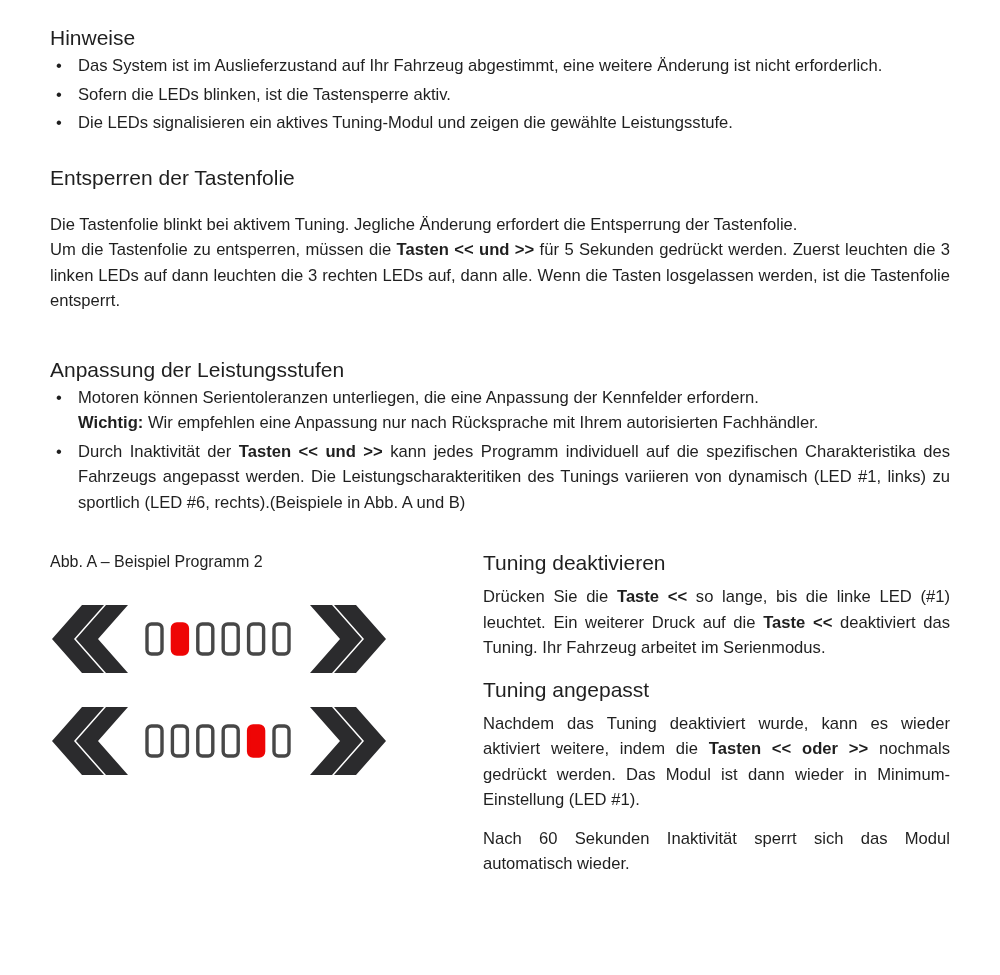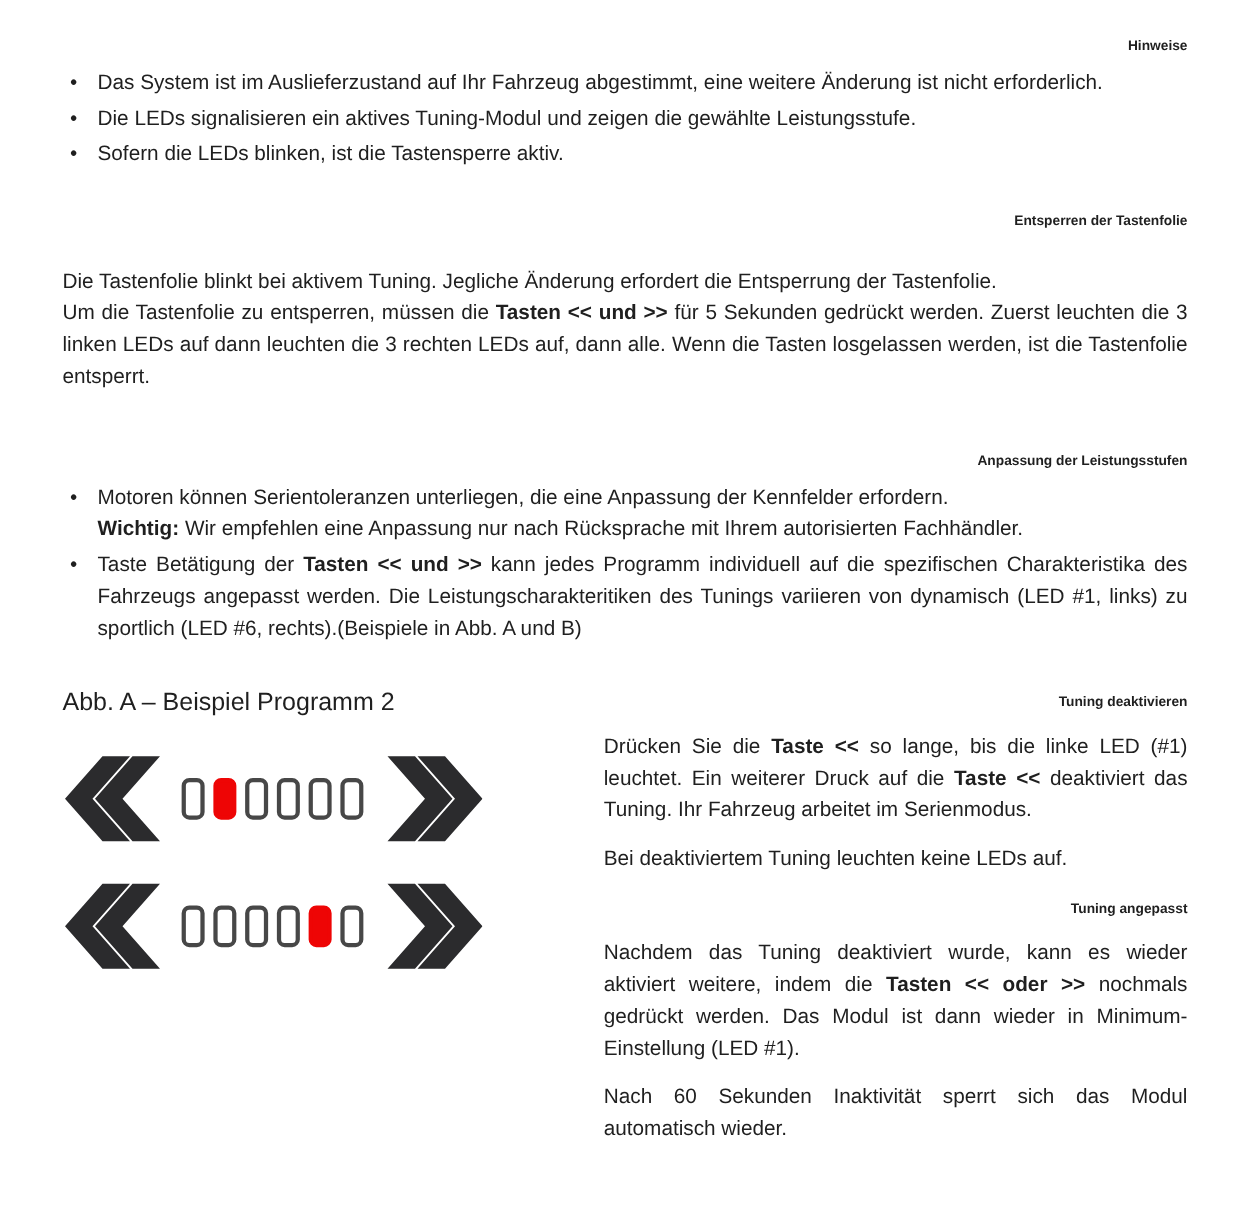--- a/index.html
+++ b/index.html
@@ -8,22 +8,22 @@
   }
   body {
     width: 1000px; height: 975px;
     font-family: "Liberation Sans", sans-serif;
     color: #1f1f1f;
     overflow: hidden;
   }
   .page { padding: 26px 50px 0 50px; }
 
   .sec-title {
-    font-size: 11px; font-weight: bold;
-    margin: 0; line-height: 23px; text-align: right;
+    font-size: 21px; font-weight: normal;
+    margin: 0; line-height: 23px;
   }
   .body-text { font-size: 16.6px; line-height: 25.5px; }
   .justify { text-align: justify; }
   .bold { font-weight: bold; }
 
   ul.bullets { list-style: none; margin: 4px 0 0 0; padding: 0; }
   ul.bullets li {
     position: relative;
     padding-left: 28px;
     margin: 0 0 3px 0;
@@ -36,51 +36,51 @@
   .h-entsperren { margin-top: 30px; }
   .p-entsperren { margin: 23px 0 0 0; }
   .h-anpassung { margin-top: 44px; }
   .anpassung-list { margin-top: 10px; }
   .anpassung-list li { margin-bottom: 13px; }
 
   .figure-row { display: flex; margin-top: 36px; }
   .fig-col { flex: 0 0 433px; }
   .text-col { flex: 0 0 467px; }
 
-  .fig-label { font-size: 20px; line-height: 22px; margin: 0; }
+  .fig-label { font-size: 16px; line-height: 22px; margin: 0; }
   .fig-label-b { margin-top: 100px; }
   .fig-svg { display: block; margin: 30px 0 0 2px; }
 
   .text-col h3.sec-title { margin: 0 0 10px 0; }
   .text-col p { margin: 0 0 13px 0; }
   .h-aktivieren { margin-top: 17px !important; }
 </style>
 </head>
 <body>
 
 <div class="page">
 
   <h2 class="sec-title">Hinweise</h2>
   <ul class="bullets body-text">
     <li class="justify">Das System ist im Auslieferzustand auf Ihr Fahrzeug abgestimmt, eine weitere Änderung ist nicht erforderlich.</li>
+    <li>Sofern die LEDs blinken, ist die Tastensperre aktiv.</li>
     <li>Die LEDs signalisieren ein aktives Tuning-Modul und zeigen die gewählte Leistungsstufe.</li>
-    <li>Sofern die LEDs blinken, ist die Tastensperre aktiv.</li>
   </ul>
 
   <h2 class="sec-title h-entsperren">Entsperren der Tastenfolie</h2>
   <div class="body-text p-entsperren">
     <div>Die Tastenfolie blinkt bei aktivem Tuning. Jegliche Änderung erfordert die Entsperrung der Tastenfolie.</div>
     <div class="justify"><span>Um die Tastenfolie zu entsperren, müssen die </span><span class="bold">Tasten &lt;&lt; und &gt;&gt;</span><span> für 5 Sekunden gedrückt werden. Zuerst leuchten die 3 linken LEDs auf dann leuchten die 3 rechten LEDs auf, dann alle. Wenn die Tasten losgelassen werden, ist die Tastenfolie entsperrt.</span></div>
   </div>
 
   <h2 class="sec-title h-anpassung">Anpassung der Leistungsstufen</h2>
   <ul class="bullets body-text anpassung-list">
     <li><span>Motoren können Serientoleranzen unterliegen, die eine Anpassung der Kennfelder erfordern.</span><br>
       <span class="bold">Wichtig:</span><span> Wir empfehlen eine Anpassung nur nach Rücksprache mit Ihrem autorisierten Fachhändler.</span></li>
-    <li class="justify"><span>Taste Betätigung der </span><span class="bold">Tasten &lt;&lt; und &gt;&gt;</span><span> kann jedes Programm individuell auf die spezifischen Charakteristika des Fahrzeugs angepasst werden. Die Leistungscharakteritiken des Tunings variieren von dynamisch (LED #1, links) zu sportlich (LED #6, rechts).(Beispiele in Abb. A und B)</span></li>
+    <li class="justify"><span>Durch Inaktivität der </span><span class="bold">Tasten &lt;&lt; und &gt;&gt;</span><span> kann jedes Programm individuell auf die spezifischen Charakteristika des Fahrzeugs angepasst werden. Die Leistungscharakteritiken des Tunings variieren von dynamisch (LED #1, links) zu sportlich (LED #6, rechts).(Beispiele in Abb. A und B)</span></li>
   </ul>
 
   <div class="figure-row">
 
     <div class="fig-col">
       <p class="fig-label">Abb. A – Beispiel Programm 2</p>
       <svg class="fig-svg" width="334" height="72" viewBox="0 0 334 72">
           <polygon points="0,36 30,2 52,2 22,36 52,70 30,70" fill="#2b2b2d"></polygon>
           <polygon points="24,36 54,2 76,2 46,36 76,70 54,70" fill="#2b2b2d"></polygon>
           <polygon points="334,36 304,2 282,2 312,36 282,70 304,70" fill="#2b2b2d"></polygon>
@@ -103,21 +103,20 @@
           <rect x="145.8" y="21" width="15" height="30" rx="4.5" fill="#ffffff" stroke="#474747" stroke-width="3.4"></rect>
           <rect x="171.2" y="21" width="15" height="30" rx="4.5" fill="#ffffff" stroke="#474747" stroke-width="3.4"></rect>
           <rect x="196.6" y="21" width="15" height="30" rx="4.5" fill="#ee0505" stroke="#ee0505" stroke-width="3.4"></rect>
           <rect x="222.0" y="21" width="15" height="30" rx="4.5" fill="#ffffff" stroke="#474747" stroke-width="3.4"></rect>
         </svg>
     </div>
 
     <div class="text-col body-text">
       <h3 class="sec-title">Tuning deaktivieren</h3>
       <p class="justify"><span>Drücken Sie die </span><span class="bold">Taste &lt;&lt;</span><span> so lange, bis die linke LED (#1) leuchtet. Ein weiterer Druck auf die </span><span class="bold">Taste &lt;&lt;</span><span> deaktiviert das Tuning. Ihr Fahrzeug arbeitet im Serienmodus.</span></p>
-      <p>Bei deaktiviertem Tuning leuchten keine LEDs auf.</p>
 
       <h3 class="sec-title h-aktivieren">Tuning angepasst</h3>
       <p class="justify"><span>Nachdem das Tuning deaktiviert wurde, kann es wieder aktiviert weitere, indem die </span><span class="bold">Tasten &lt;&lt; oder &gt;&gt;</span><span> nochmals gedrückt werden. Das Modul ist dann wieder in Minimum-Einstellung (LED #1).</span></p>
       <p class="justify">Nach 60 Sekunden Inaktivität sperrt sich das Modul automatisch wieder.</p>
     </div>
 
   </div>
 </div>
 
 </body></html>

